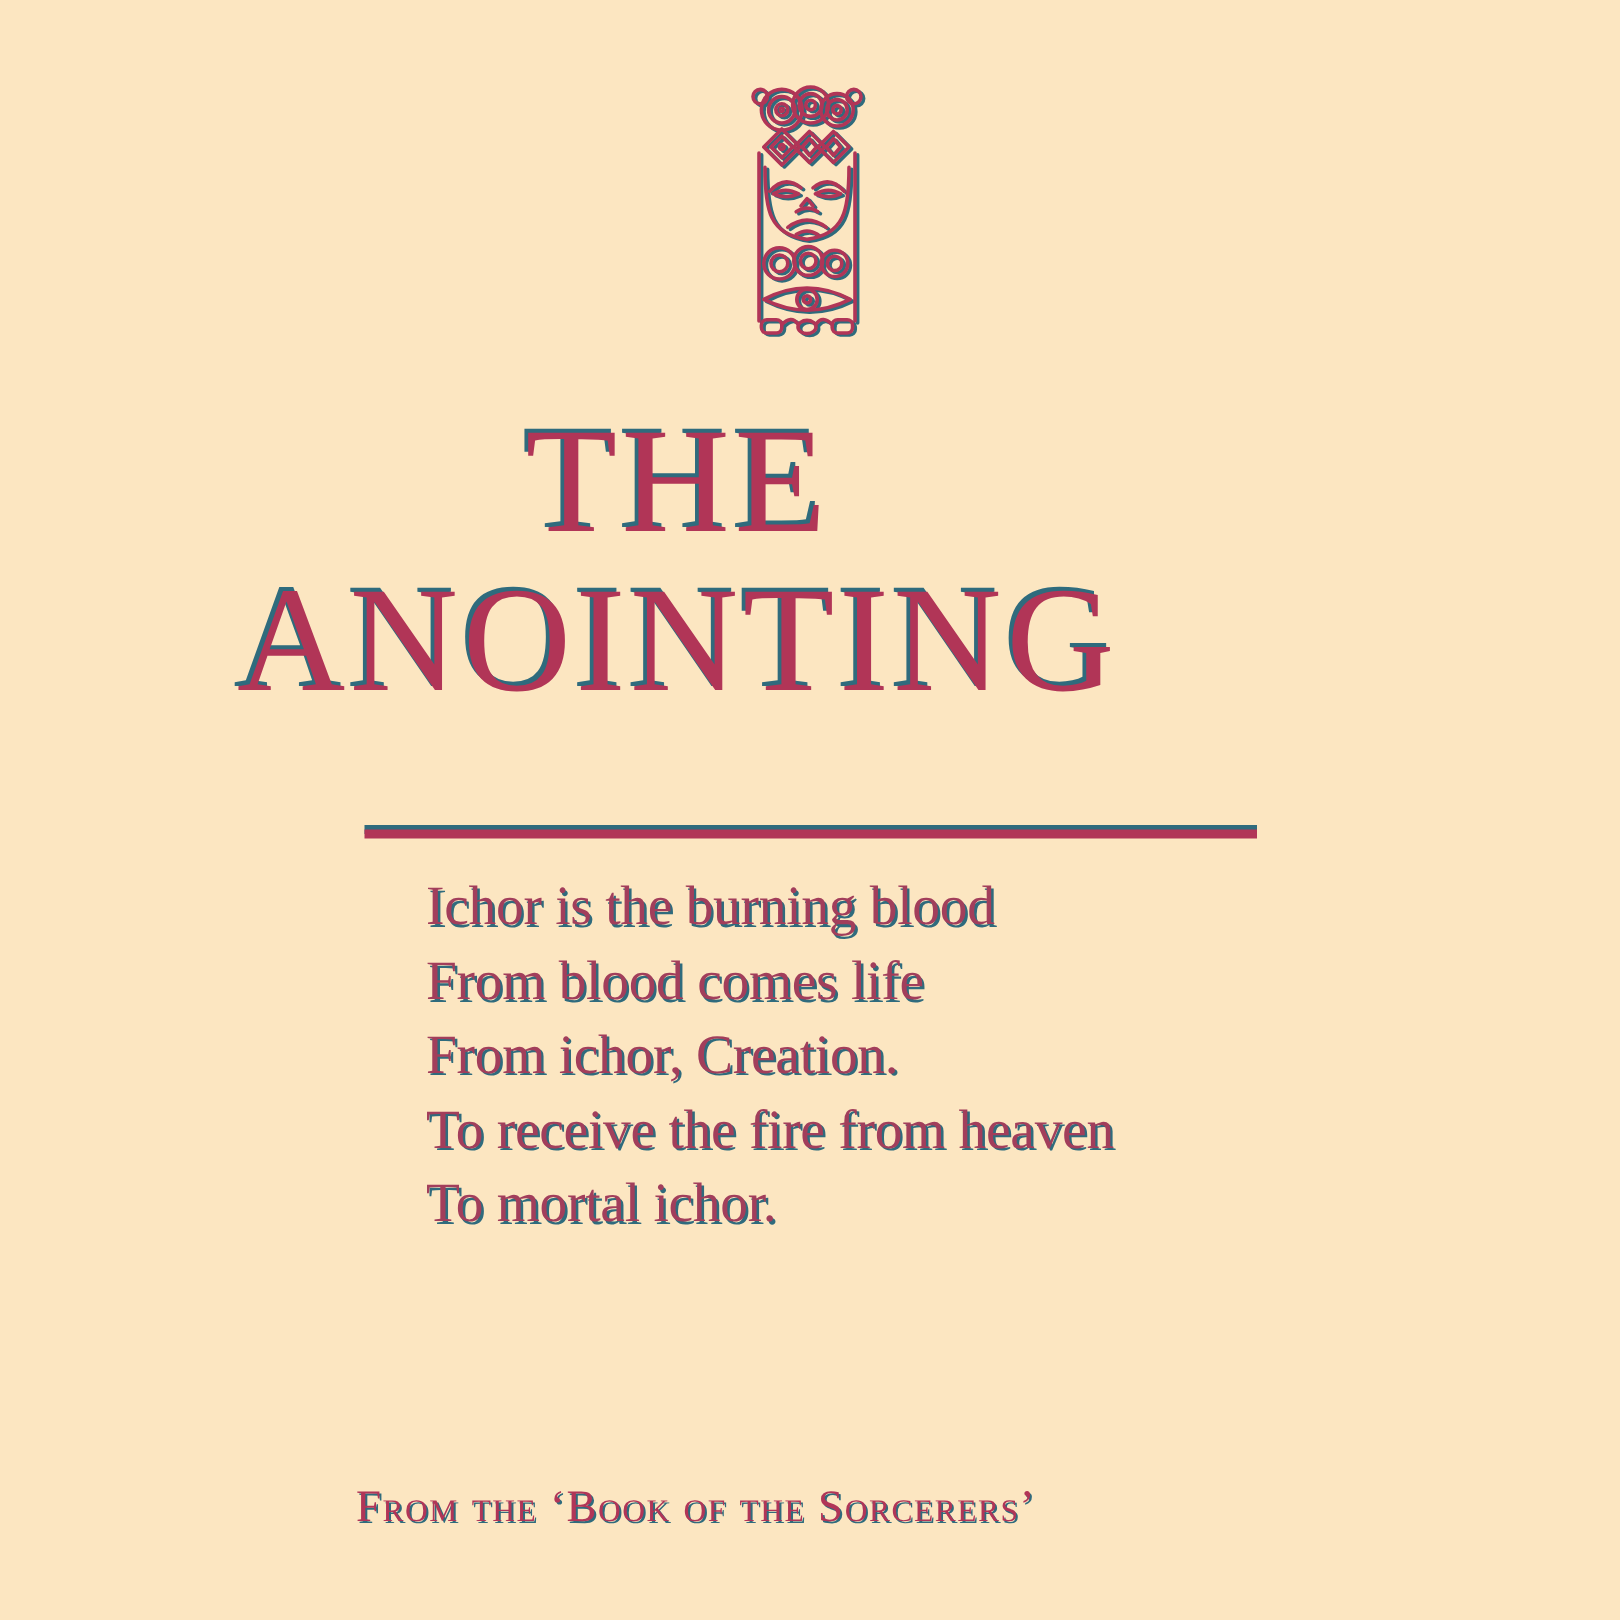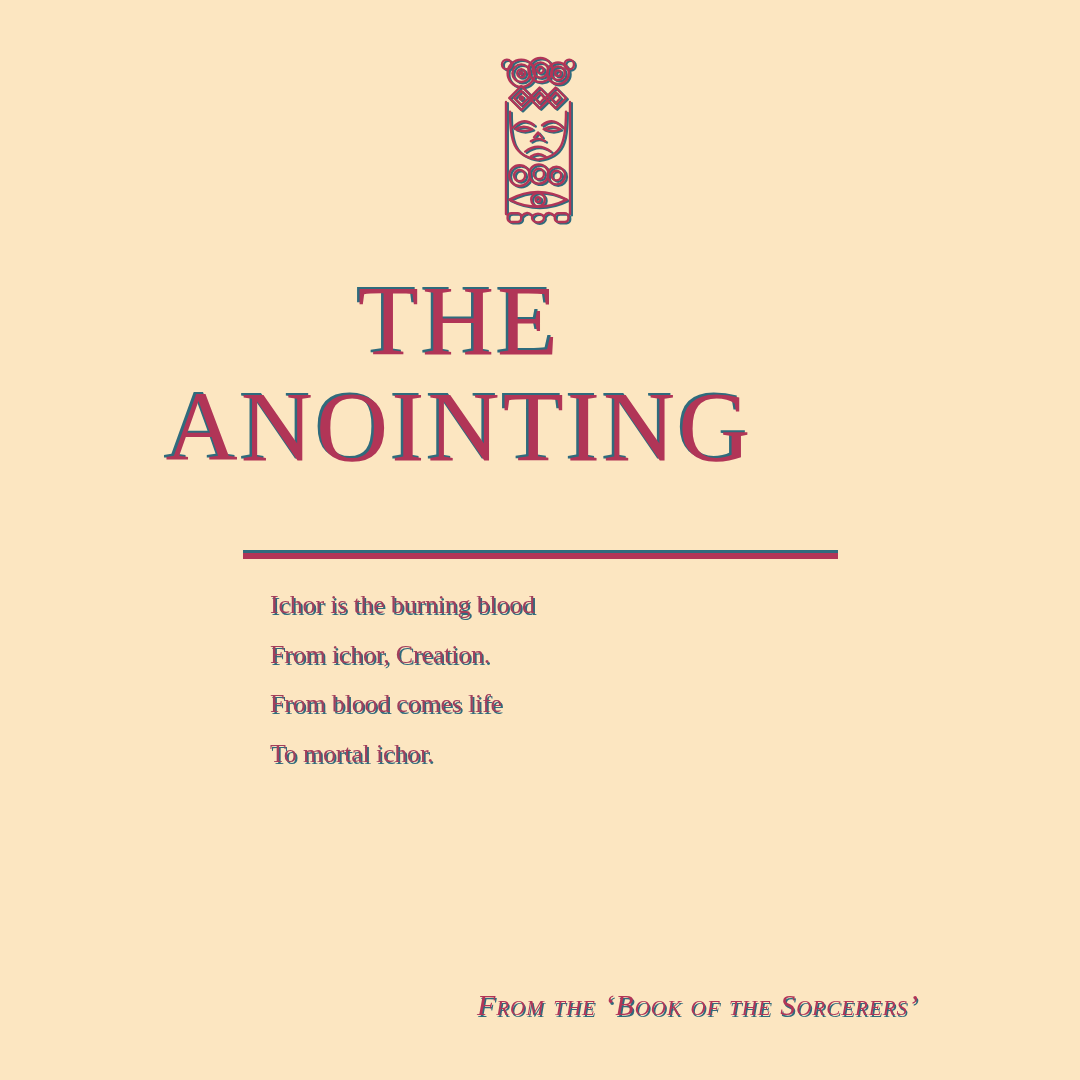--- a/index.html
+++ b/index.html
@@ -8,21 +8,20 @@
     --teal:#2F6B7D;
     --poem-crimson:#A23E5B;
   }
   html,body{margin:0;padding:0;background:var(--bg);}
   .canvas{
     position:relative;
     width:904px;height:1080px;
     background:var(--bg);
     overflow:hidden;
     font-family:"Liberation Serif", serif;
-    padding-left:15px;
   }
   .emblem{
     position:absolute;
     left:498px;top:50px;
     width:80px;height:184px;
   }
   .emblem svg{display:block;width:100%;height:100%;}
   .layer-teal{stroke:var(--teal);fill:none;stroke-width:3;stroke-linecap:round;stroke-linejoin:round;}
   .layer-crimson{stroke:var(--crimson);fill:none;stroke-width:3;stroke-linecap:round;stroke-linejoin:round;}
   .title{
@@ -38,34 +37,33 @@
   }
   .divider{
     position:absolute;
     left:243px;top:553px;
     width:595px;height:6px;
     background:var(--crimson);
     box-shadow:0 -3px 0 var(--teal);
   }
   .poem{
     position:absolute;
-    left:270px;top:580px;
+    left:284px;top:580px;
     width:640px;
     color:var(--poem-crimson);
-    font-size:26px;
+    font-size:37px;
     line-height:49.6px;
     letter-spacing:-0.2px;
     text-shadow:1.6px 1.8px 0 var(--teal);
   }
   .attribution{
     position:absolute;
     left:0;right:0;top:987px;
-    text-align:right;
+    text-align:center;
     color:var(--crimson);
-    font-style:italic;
     font-variant:small-caps;
     font-size:30px;
     line-height:36px;
     letter-spacing:1px;
     text-shadow:1.3px 1.5px 0 var(--teal);
     margin-left:24px;
   }
 </style>
 </head>
 <body>
@@ -140,20 +138,21 @@
 
   <div class="title">
     <div>THE</div>
     <div>ANOINTING</div>
   </div>
 
   <div class="divider"></div>
 
   <div class="poem">
     <div>Ichor is the burning blood</div>
+    <div>From blood comes life</div>
     <div>From ichor, Creation.</div>
-    <div>From blood comes life</div>
+    <div>To receive the fire from heaven</div>
     <div>To mortal ichor.</div>
   </div>
 
   <div class="attribution">From the ‘Book of the Sorcerers’</div>
 
 </div>
 
 </body></html>

